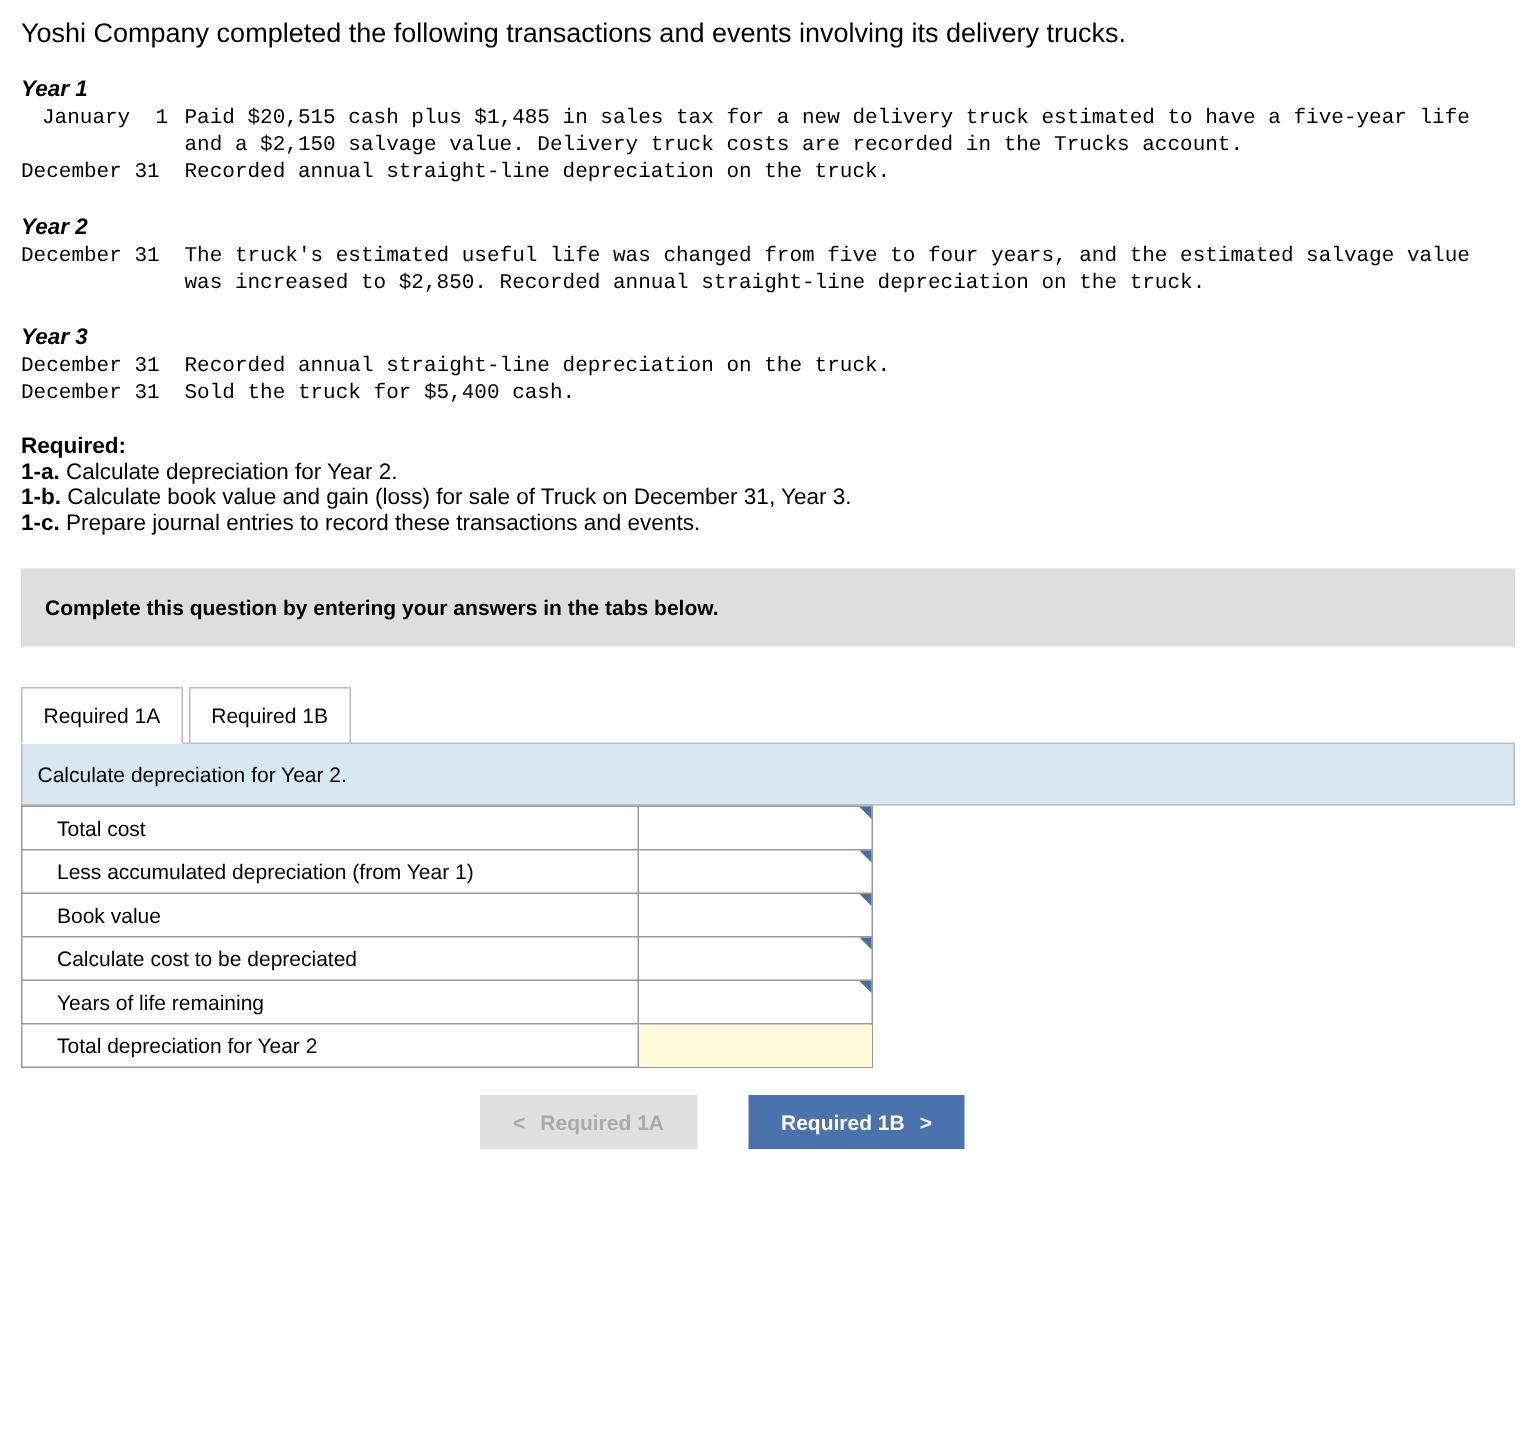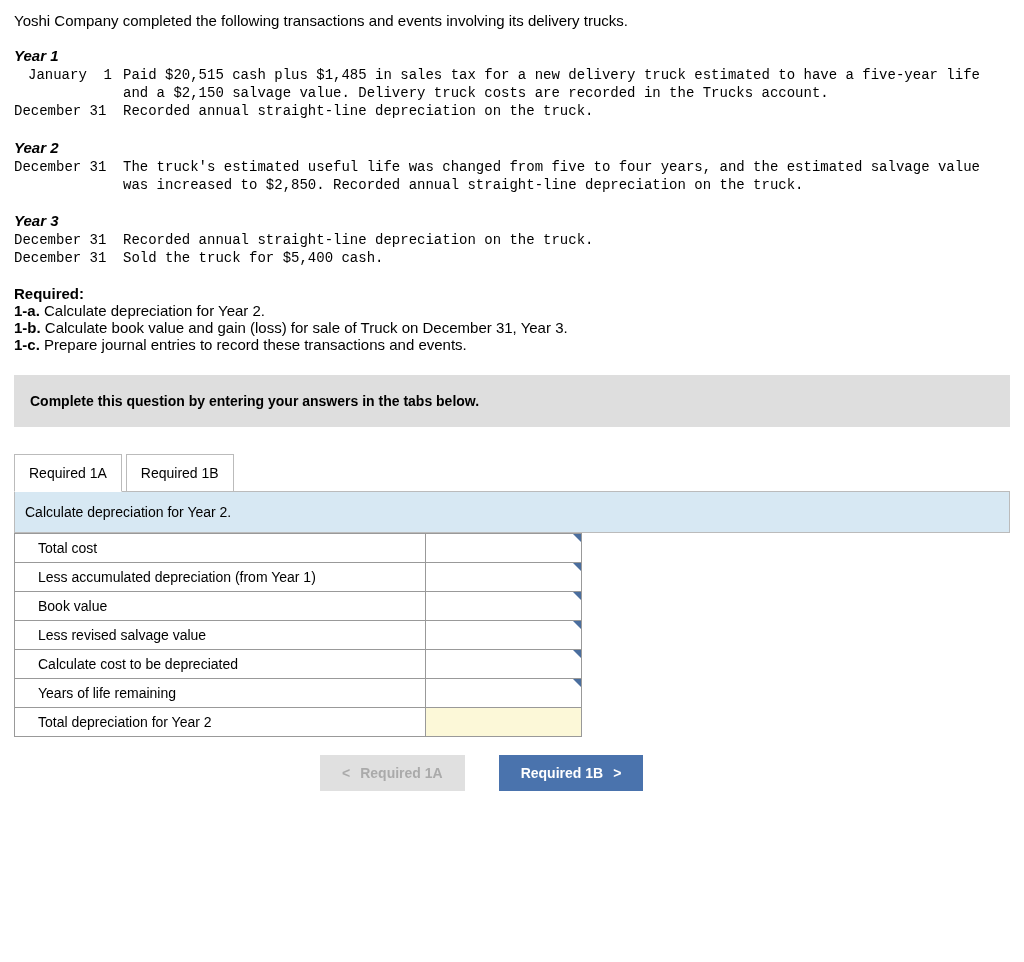--- a/index.html
+++ b/index.html
@@ -15,21 +15,21 @@
       line-height: 1.3;
     }
     .year-heading {
       font-style: italic;
       font-weight: bold;
       font-size: 15px;
       margin-top: 18px;
       margin-bottom: 2px;
     }
     .intro {
-      font-size: 15px;
+      font-size: 18px;
       margin-bottom: 10px;
     }
     .event-block {
       display: flex;
       margin-left: 14px;
     }
     .event-date {
       flex: 0 0 95px;
       white-space: pre;
     }
@@ -206,26 +206,20 @@
         </td>
   </tr>
   <tr>
     <td class="label-col">Less accumulated depreciation (from Year 1)</td>
     <td class="input-col">
           <div class="corner-tick"></div>
         </td>
   </tr>
   <tr>
     <td class="label-col">Book value</td>
-    <td class="input-col">
-          <div class="corner-tick"></div>
-        </td>
-  </tr>
-  <tr>
-    <td class="label-col">Less revised salvage value</td>
     <td class="input-col">
           <div class="corner-tick"></div>
         </td>
   </tr>
   <tr>
     <td class="label-col">Calculate cost to be depreciated</td>
     <td class="input-col">
           <div class="corner-tick"></div>
         </td>
   </tr>

